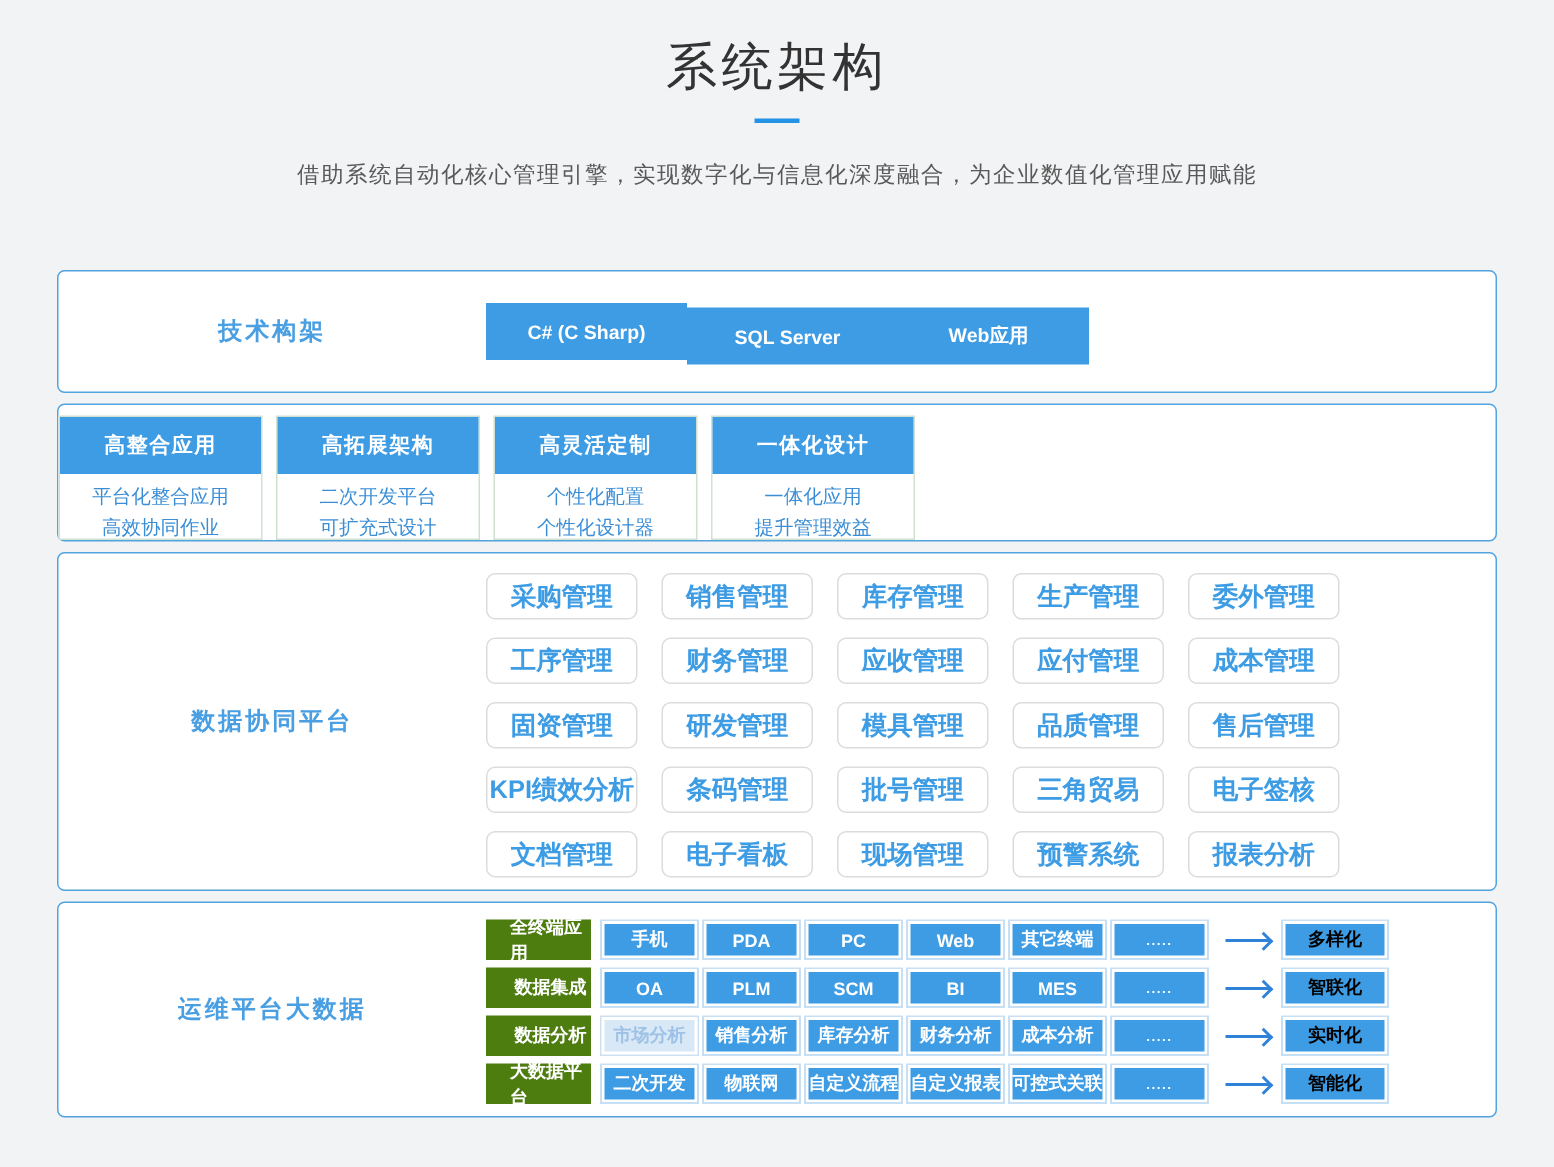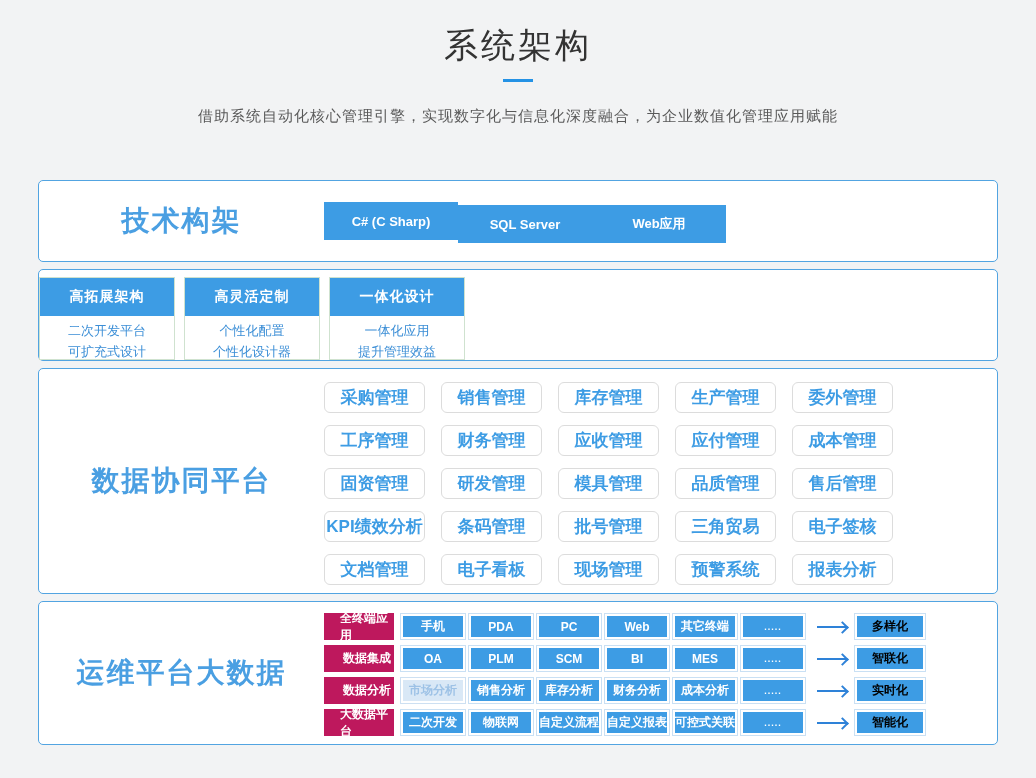--- a/index.html
+++ b/index.html
@@ -23,21 +23,21 @@
   
   .panels { width:960px; margin:54px auto 0; }
   .panel {
     display:flex; background:#fff;
     border:1px solid #52a4e1; border-radius:5px;
     margin-bottom:7px;
   }
   .panel-label {
     width:285px; flex:0 0 285px;
     display:flex; align-items:center; justify-content:center;
-    color:#4a9fe2; font-size:28px; font-weight:600; letter-spacing:2px;
+    color:#4a9fe2; font-size:16px; font-weight:600; letter-spacing:2px;
   }
   .panel-body { flex:1; }
 
   
   .panel-stack { height:82px; }
   .panel-stack .panel-body { display:flex; padding-top:21px; }
   .big-btn {
     width:134px; height:38px; 
     background:#3d9ce4; color:#fff;
     font-size:13px; font-weight:700;
@@ -72,21 +72,21 @@
     display:flex; align-items:center; justify-content:center;
     cursor:pointer;
   }
 
   
   .panel-bigdata { height:144px; }
   .panel-bigdata .panel-body { padding-top:11px; }
   .flow-row { display:flex; align-items:center; margin-bottom:5px; }
   .cat {
     width:70px; height:27px; margin-right:5px;
-    background:#be185d; color:#fff;
+    background:#4d7c0f; color:#fff;
     font-size:12px; font-weight:700;
     display:flex; align-items:center; justify-content:center;padding-left:16px;
   }
   .mini {
     width:64px; height:25px; margin:1px 2px;
     background:#3d9ce4; border:2px solid #fff;
     box-shadow:0 0 0 1px #c9e0f4;
     color:#fff; font-size:12px; font-weight:700;
     display:flex; align-items:center; justify-content:center;
     cursor:pointer;
@@ -125,20 +125,27 @@
       <div class="panel-label">技术构架</div>
       <div class="panel-body">
         <div class="big-btn">C# (C Sharp)</div>
         <div class="big-btn">SQL Server</div>
         <div class="big-btn">Web应用</div>
       </div>
     </div>
 
     <div class="panel panel-highlights">
       <div class="panel-body">
+        <div class="card">
+          <div class="card-header">高整合应用</div>
+          <div class="card-body">
+            <div class="card-line">平台化整合应用</div>
+            <div class="card-line">高效协同作业</div>
+          </div>
+        </div>
         <div class="card">
           <div class="card-header">高拓展架构</div>
           <div class="card-body">
             <div class="card-line">二次开发平台</div>
             <div class="card-line">可扩充式设计</div>
           </div>
         </div>
         <div class="card">
           <div class="card-header">高灵活定制</div>
           <div class="card-body">

